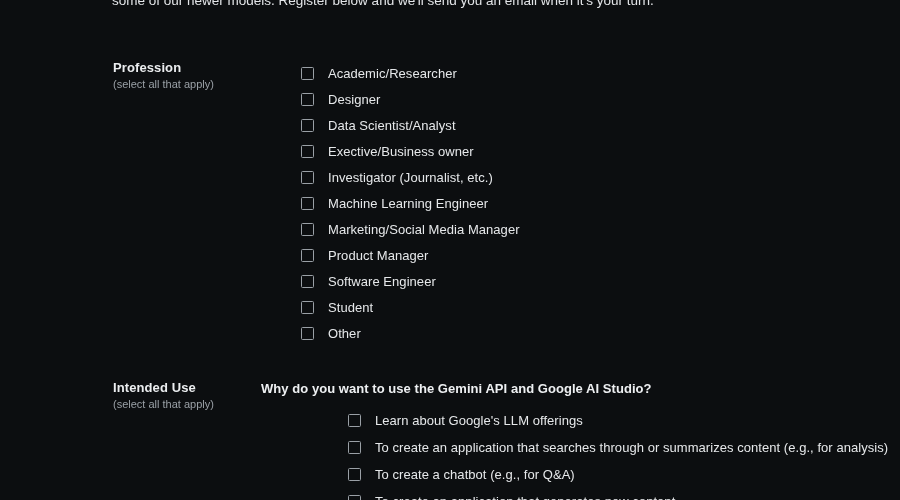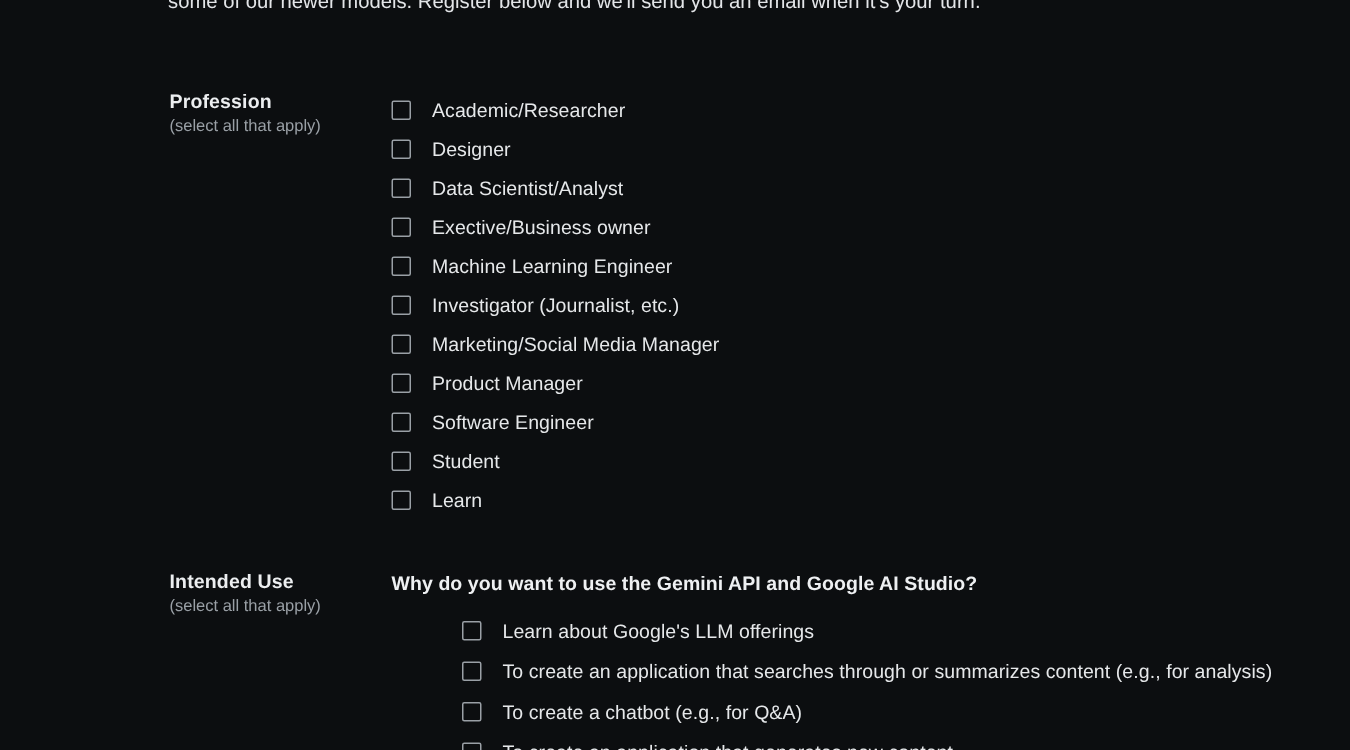--- a/index.html
+++ b/index.html
@@ -79,20 +79,21 @@
   }
 
   
   .checkbox-list { display: block; }
 
   .checkbox-row {
     display: flex;
     align-items: center;
     height: 26px;
     cursor: pointer;
+    margin-left: 40px;
   }
   .checkbox-row.wide { height: 27px; padding-left: 47px; }
 
   .checkbox-box {
     width: 13px;
     height: 13px;
     flex: 0 0 13px;
     border: 1.3px solid #9aa0a6;
     border-radius: 1.5px;
     background: transparent;
@@ -138,51 +139,51 @@
         <span class="checkbox-label">Data Scientist/Analyst</span>
       </div>
 
       <div class="checkbox-row">
         <span class="checkbox-box"></span>
         <span class="checkbox-label">Exective/Business owner</span>
       </div>
 
       <div class="checkbox-row">
         <span class="checkbox-box"></span>
+        <span class="checkbox-label">Investigator (Journalist, etc.)</span>
+      </div>
+
+      <div class="checkbox-row">
+        <span class="checkbox-box"></span>
         <span class="checkbox-label">Machine Learning Engineer</span>
       </div>
 
       <div class="checkbox-row">
         <span class="checkbox-box"></span>
-        <span class="checkbox-label">Investigator (Journalist, etc.)</span>
-      </div>
-
-      <div class="checkbox-row">
-        <span class="checkbox-box"></span>
         <span class="checkbox-label">Marketing/Social Media Manager</span>
       </div>
 
       <div class="checkbox-row">
         <span class="checkbox-box"></span>
         <span class="checkbox-label">Product Manager</span>
       </div>
 
       <div class="checkbox-row">
         <span class="checkbox-box"></span>
         <span class="checkbox-label">Software Engineer</span>
       </div>
 
       <div class="checkbox-row">
         <span class="checkbox-box"></span>
         <span class="checkbox-label">Student</span>
       </div>
 
       <div class="checkbox-row">
         <span class="checkbox-box"></span>
-        <span class="checkbox-label">Learn</span>
+        <span class="checkbox-label">Other</span>
       </div>
 
     </div>
   </div>
 </div>
 
 <div class="section" id="section-intended">
   <div class="section-label">
     <div class="section-title">Intended Use</div>
     <div class="section-subtitle">(select all that apply)</div>

